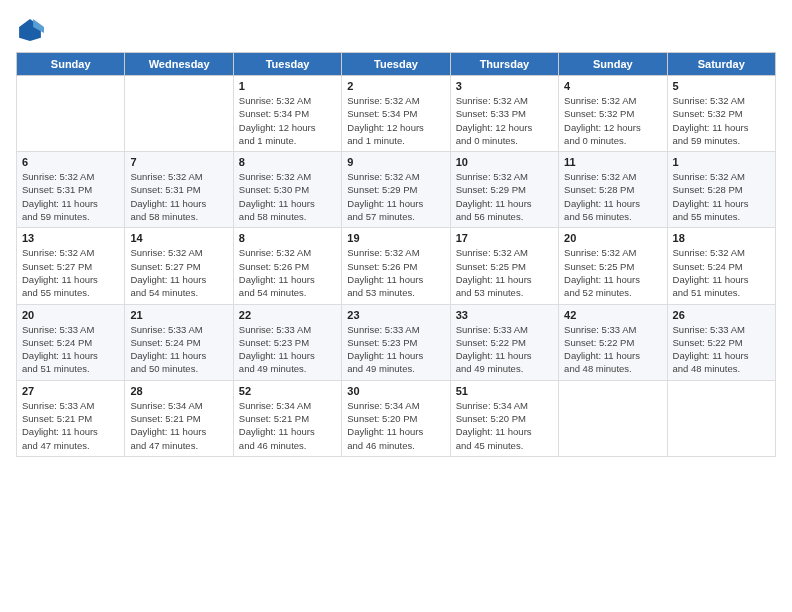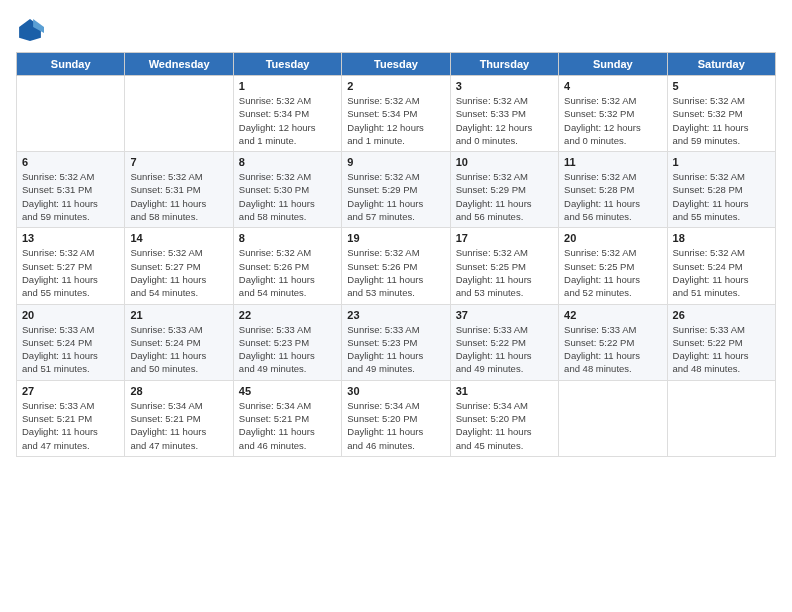--- a/index.html
+++ b/index.html
@@ -287,21 +287,21 @@
 and 49 minutes.</div>
         </td>
         <td>
           <span class="day-num">23</span>
           <div class="day-info" style="white-space: pre-line;">Sunrise: 5:33 AM
 Sunset: 5:23 PM
 Daylight: 11 hours
 and 49 minutes.</div>
         </td>
         <td>
-          <span class="day-num">37</span>
+          <span class="day-num">33</span>
           <div class="day-info" style="white-space: pre-line;">Sunrise: 5:33 AM
 Sunset: 5:22 PM
 Daylight: 11 hours
 and 49 minutes.</div>
         </td>
         <td>
           <span class="day-num">42</span>
           <div class="day-info" style="white-space: pre-line;">Sunrise: 5:33 AM
 Sunset: 5:22 PM
 Daylight: 11 hours
@@ -324,35 +324,35 @@
 and 47 minutes.</div>
         </td>
         <td>
           <span class="day-num">28</span>
           <div class="day-info" style="white-space: pre-line;">Sunrise: 5:34 AM
 Sunset: 5:21 PM
 Daylight: 11 hours
 and 47 minutes.</div>
         </td>
         <td>
-          <span class="day-num">45</span>
+          <span class="day-num">52</span>
           <div class="day-info" style="white-space: pre-line;">Sunrise: 5:34 AM
 Sunset: 5:21 PM
 Daylight: 11 hours
 and 46 minutes.</div>
         </td>
         <td>
           <span class="day-num">30</span>
           <div class="day-info" style="white-space: pre-line;">Sunrise: 5:34 AM
 Sunset: 5:20 PM
 Daylight: 11 hours
 and 46 minutes.</div>
         </td>
         <td>
-          <span class="day-num">31</span>
+          <span class="day-num">51</span>
           <div class="day-info" style="white-space: pre-line;">Sunrise: 5:34 AM
 Sunset: 5:20 PM
 Daylight: 11 hours
 and 45 minutes.</div>
         </td>
         <td class="empty"></td>
         <td class="empty"></td>
       </tr>
     </tbody>
 </table>

